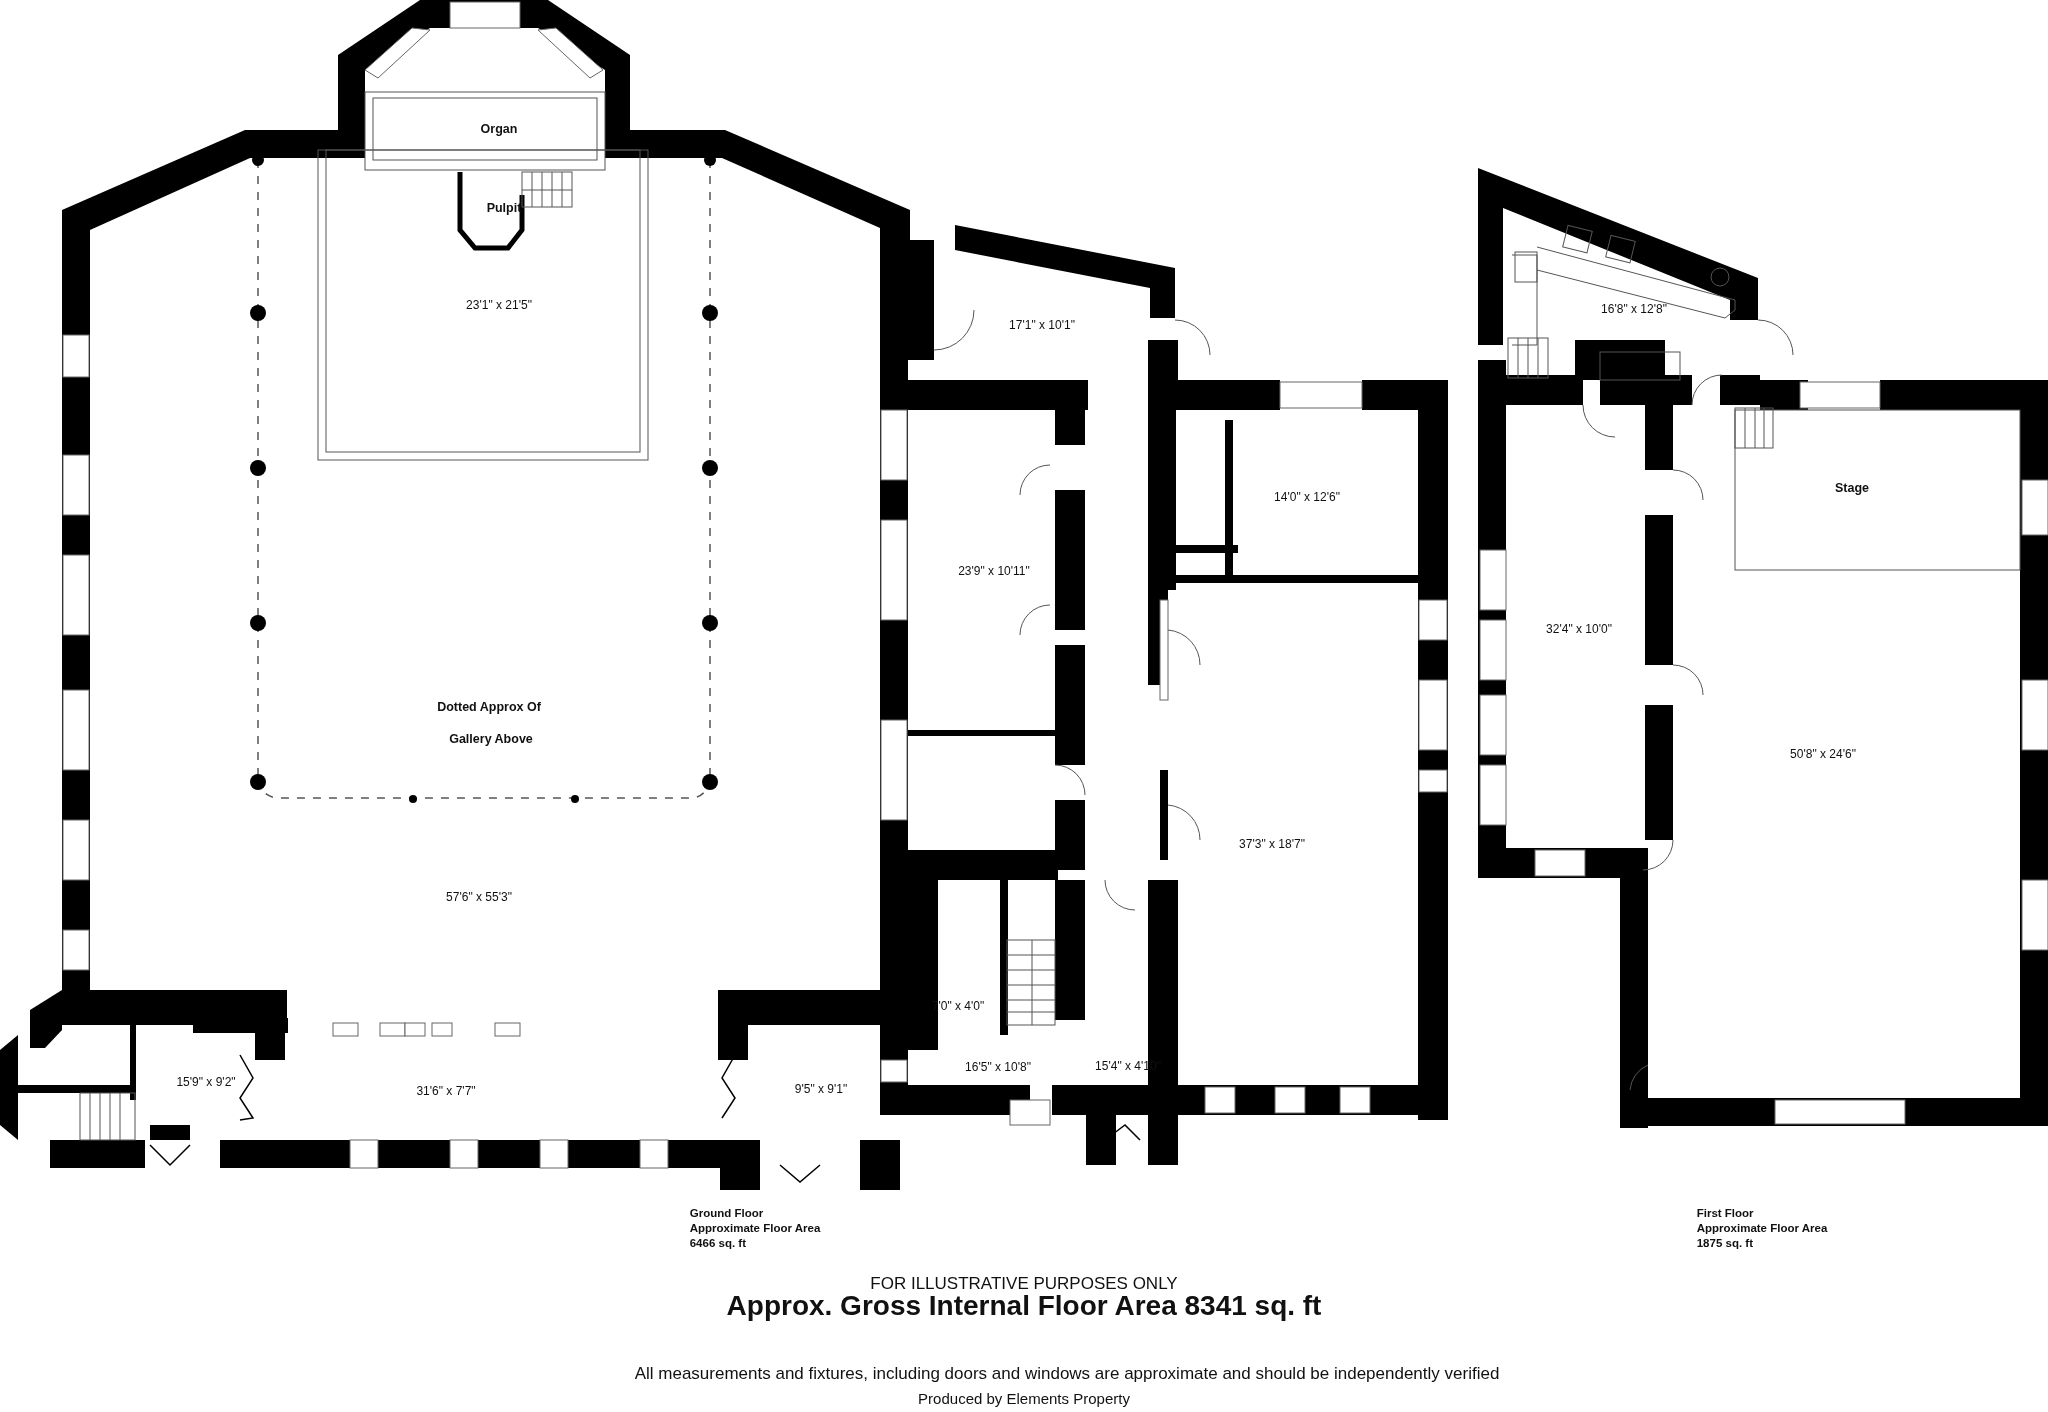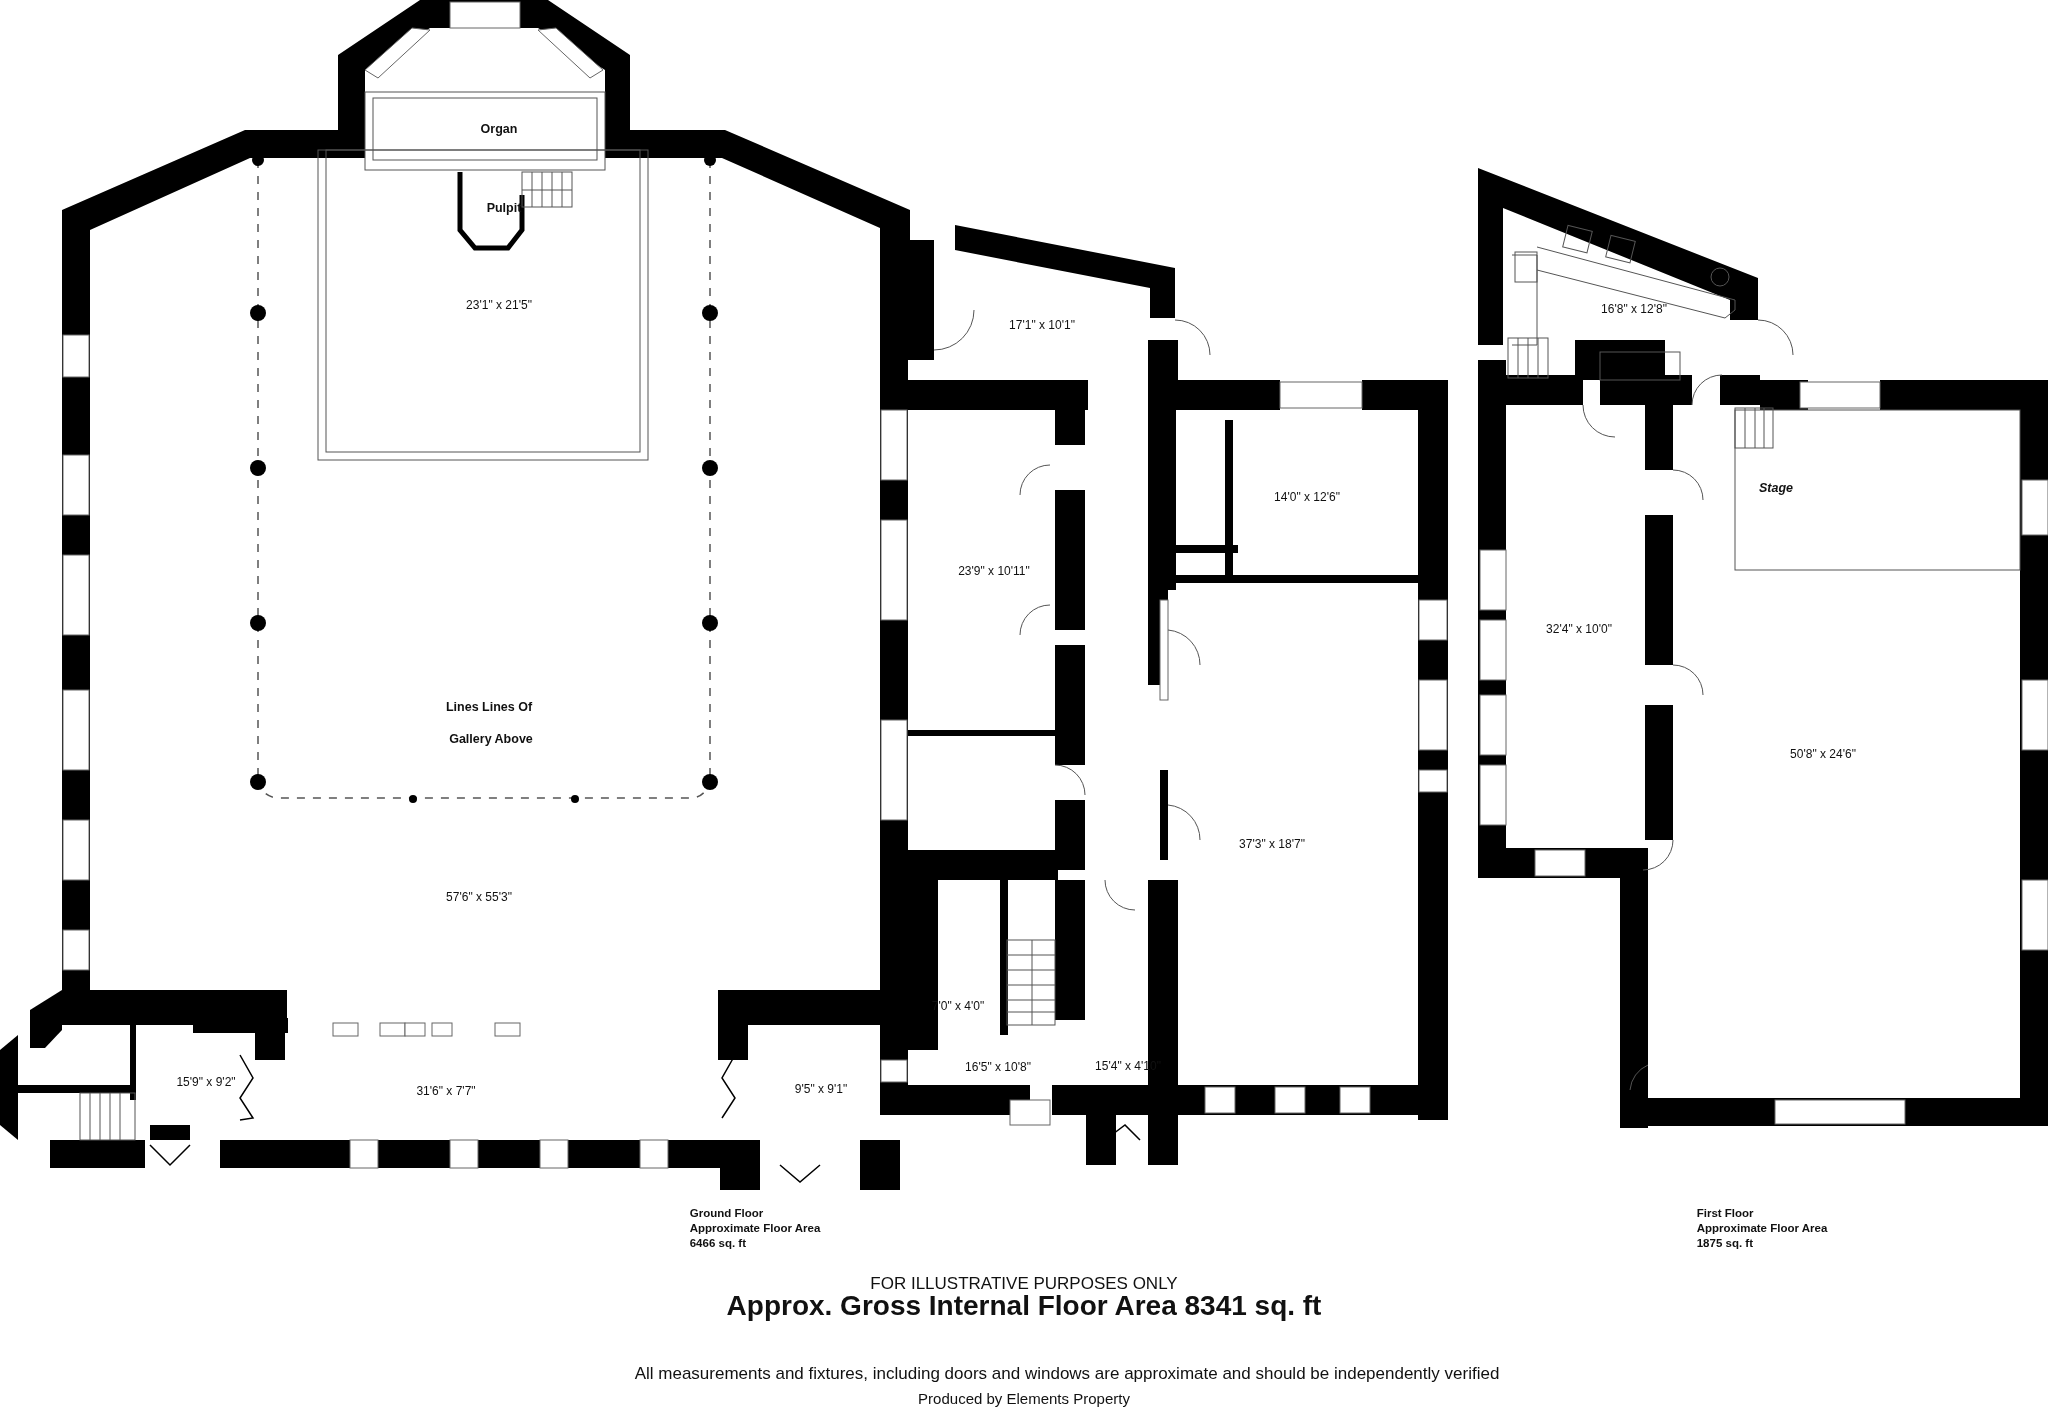--- a/index.html
+++ b/index.html
@@ -255,37 +255,37 @@
     <path d="M1673,470 A30,30 0 0 1 1703,500"></path>
     <path d="M1673,665 A30,30 0 0 1 1703,695"></path>
     <path d="M1673,840 A30,30 0 0 1 1643,870"></path>
     <path d="M1648,1065 A30,30 0 0 0 1630,1090"></path>
   </g>
 </svg>
 
 <div class="lbl bold" style="left:485px; top:129px;">Organ</div>
 <div class="lbl bold" style="left:490px; top:208px;">Pulpit</div>
 <div class="lbl" style="left:485px; top:305px;">23'1" x 21'5"</div>
-<div class="lbl bold" style="left:475px; top:707px;">Lines Lines Of</div>
+<div class="lbl bold" style="left:475px; top:707px;">Dotted Approx Of</div>
 <div class="lbl bold" style="left:477px; top:723px;margin-top:16px;">Gallery Above</div>
 <div class="lbl" style="left:465px; top:897px;">57'6" x 55'3"</div>
 <div class="lbl" style="left:1028px; top:325px;">17'1" x 10'1"</div>
 <div class="lbl" style="left:980px; top:571px;">23'9" x 10'11"</div>
 <div class="lbl" style="left:1293px; top:497px;">14'0" x 12'6"</div>
 <div class="lbl" style="left:1258px; top:844px;">37'3" x 18'7"</div>
 <div class="lbl" style="left:944px; top:1006px;">7'0" x 4'0"</div>
 <div class="lbl" style="left:984px; top:1067px;">16'5" x 10'8"</div>
 <div class="lbl" style="left:1114px; top:1066px;">15'4" x 4'10"</div>
 <div class="lbl" style="left:192px; top:1082px;">15'9" x 9'2"</div>
 <div class="lbl" style="left:432px; top:1091px;">31'6" x 7'7"</div>
 <div class="lbl" style="left:807px; top:1089px;">9'5" x 9'1"</div>
 
 <div class="lbl" style="left:1620px; top:309px;">16'8" x 12'8"</div>
 <div class="lbl" style="left:1565px; top:629px;">32'4" x 10'0"</div>
-<div class="lbl bold" style="left:1762px; top:488px;font-style:italic;">Stage</div>
+<div class="lbl bold" style="left:1838px; top:488px;">Stage</div>
 <div class="lbl" style="left:1809px; top:754px;">50'8" x 24'6"</div>
 
 <div class="floor-cap" style="left:755px; top:1206px;">
   <div>Ground Floor</div>
   <div>Approximate Floor Area</div>
   <div>6466 sq. ft</div>
 </div>
 <div class="floor-cap" style="left:1762px; top:1206px;">
   <div>First Floor</div>
   <div>Approximate Floor Area</div>

